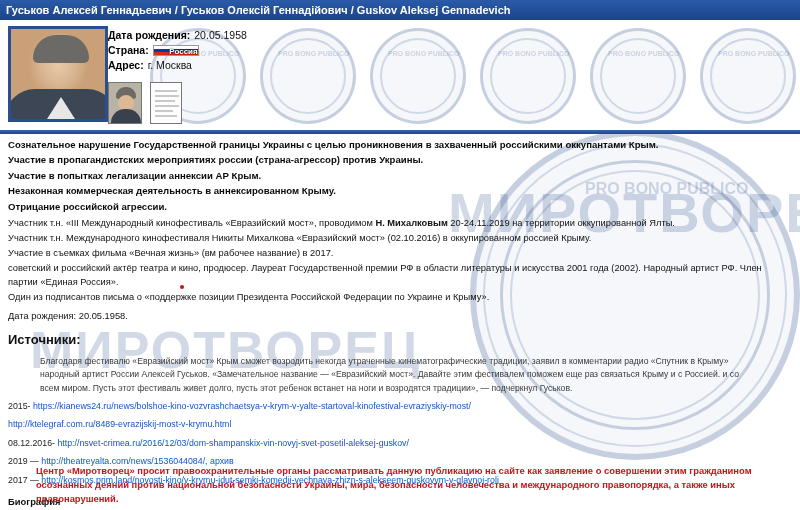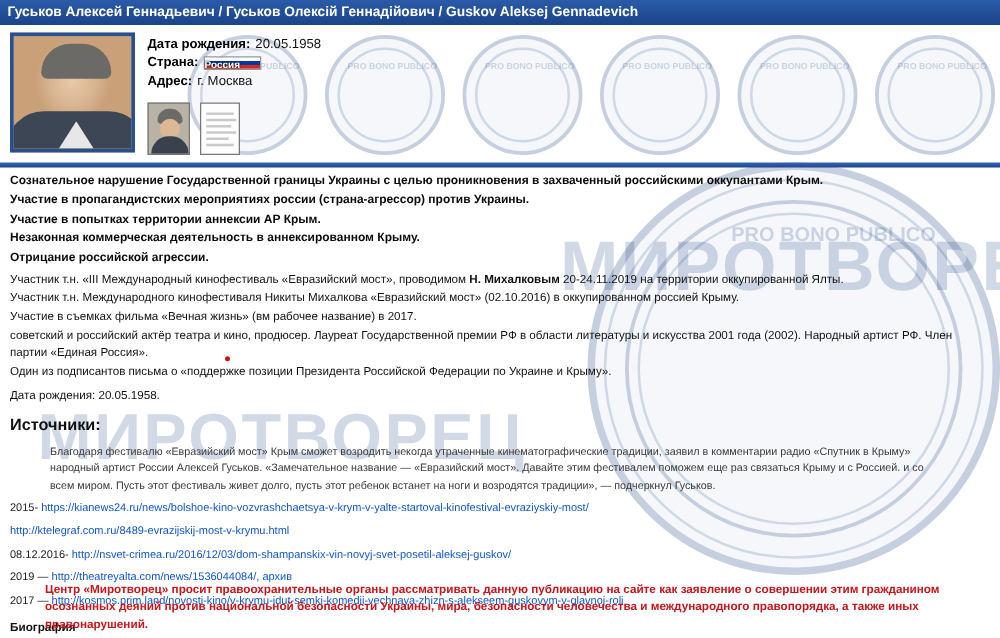--- a/index.html
+++ b/index.html
@@ -72,21 +72,21 @@
     font-weight: bold;
     white-space: nowrap;
   }
 
   
   #top-block {
     position: relative;
     z-index: 2;
     display: flex;
     padding: 6px 8px 4px 8px;
-    gap: 10px;
+    gap: 0;
   }
   #photo-frame {
     width: 100px;
     height: 96px;
     border: 3px solid #2a4f8f;
     background: #c9c3b4;
     overflow: hidden;
     flex: 0 0 auto;
     position: relative;
   }
@@ -128,21 +128,21 @@
   .flag-ru {
     display: inline-block;
     width: 46px; height: 11px;
     border: 1px solid #999;
     position: relative;
     vertical-align: middle;
     background: linear-gradient(to bottom, #ffffff 0 33%, #0039a6 33% 66%, #d52b1e 66% 100%);
   }
   .flag-ru span {
     position: absolute;
-    left: 0; top: 0; width: 100%; text-align: left;
+    left: 0; top: 0; width: 100%; text-align: right;
     font-size: 8px; font-weight: bold; color: #fff;
     line-height: 11px;
     text-shadow: 0 0 2px #000;
   }
 
   #thumbs {
     display: flex;
     gap: 8px;
     margin-top: 8px;
     align-items: flex-end;
@@ -309,21 +309,21 @@
       </div>
     </div>
   </div>
 
   <div class="divider"></div>
 
   <div id="content">
 
     <div class="charge">Сознательное нарушение Государственной границы Украины с целью проникновения в захваченный российскими оккупантами Крым.</div>
     <div class="charge">Участие в пропагандистских мероприятиях россии (страна-агрессор) против Украины.</div>
-    <div class="charge">Участие в попытках территории аннексии АР Крым.</div>
+    <div class="charge">Участие в попытках легализации аннексии АР Крым.</div>
     <div class="charge">Незаконная коммерческая деятельность в аннексированном Крыму.</div>
     <div class="charge">Отрицание российской агрессии.</div>
 
     <div class="para">
       <span>Участник т.н. «III Международный кинофестиваль «Евразийский мост», проводимом </span><b>Н. Михалковым</b><span> 20-24.11.2019 на территории оккупированной Ялты.</span>
     </div>
     <div class="para">Участник т.н. Международного кинофестиваля Никиты Михалкова «Евразийский мост» (02.10.2016) в оккупированном россией Крыму.</div>
     <div class="para">Участие в съемках фильма «Вечная жизнь» (вм рабочее название) в 2017.</div>
     <div class="para">советский и российский актёр театра и кино, продюсер. Лауреат Государственной премии РФ в области литературы и искусства 2001 года (2002). Народный артист РФ. Член партии «Единая Россия».</div>
     <div class="para">Один из подписантов письма о «поддержке позиции Президента Российской Федерации по Украине и Крыму».</div>

